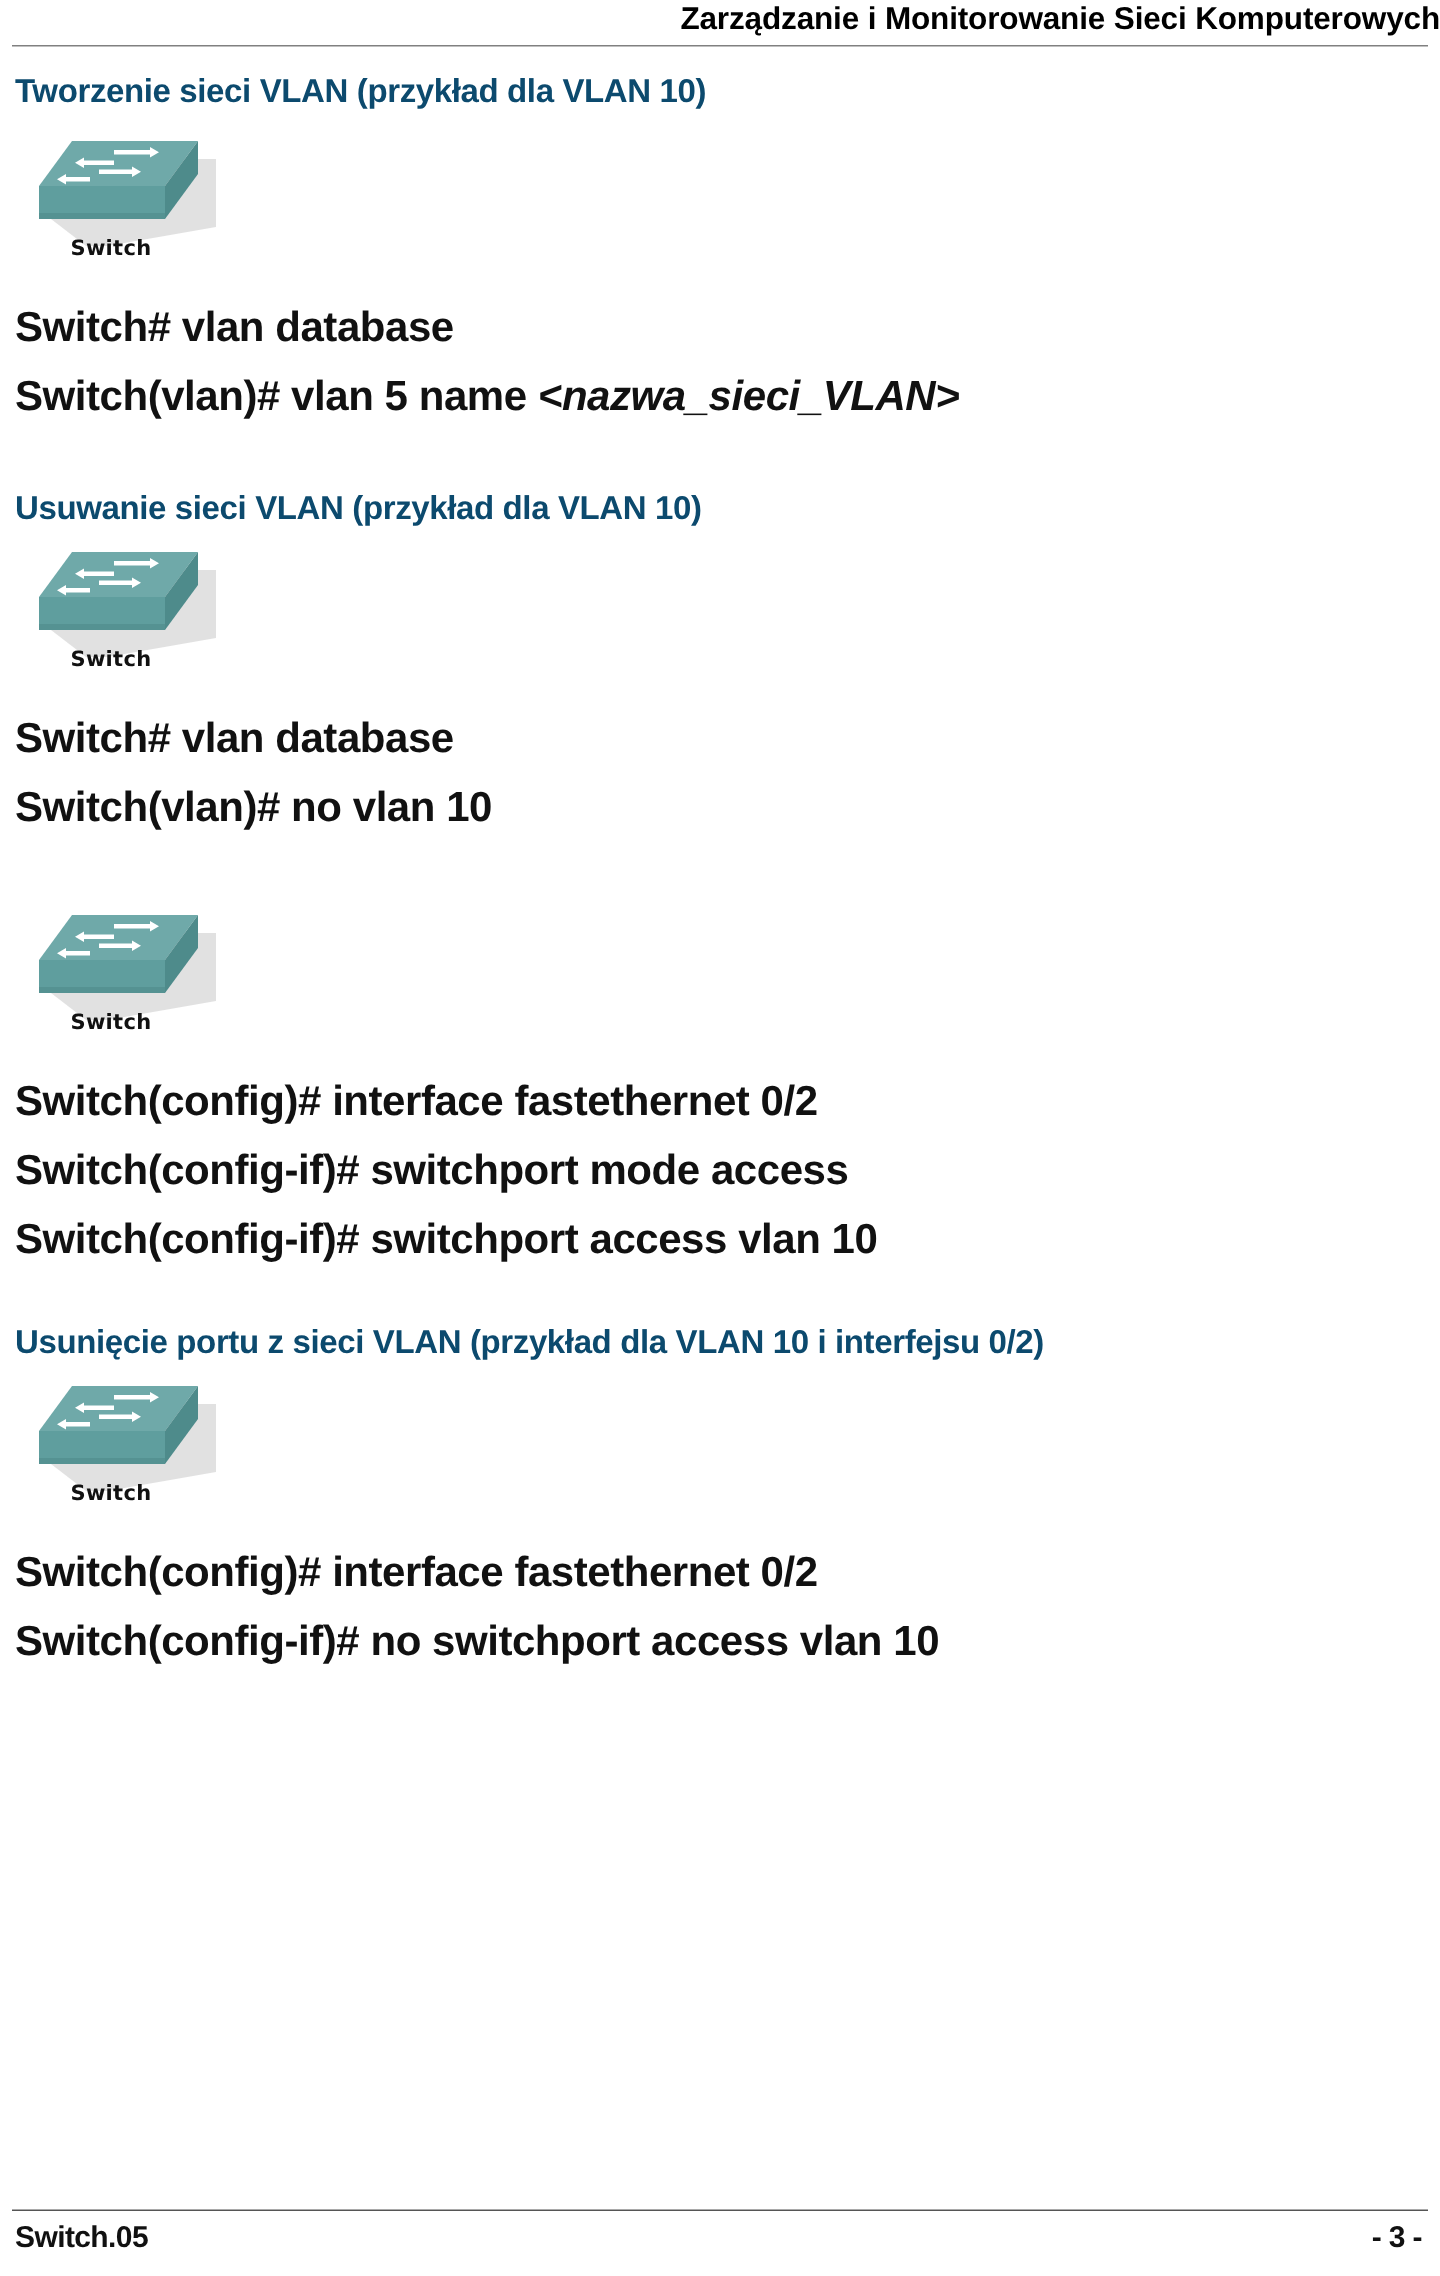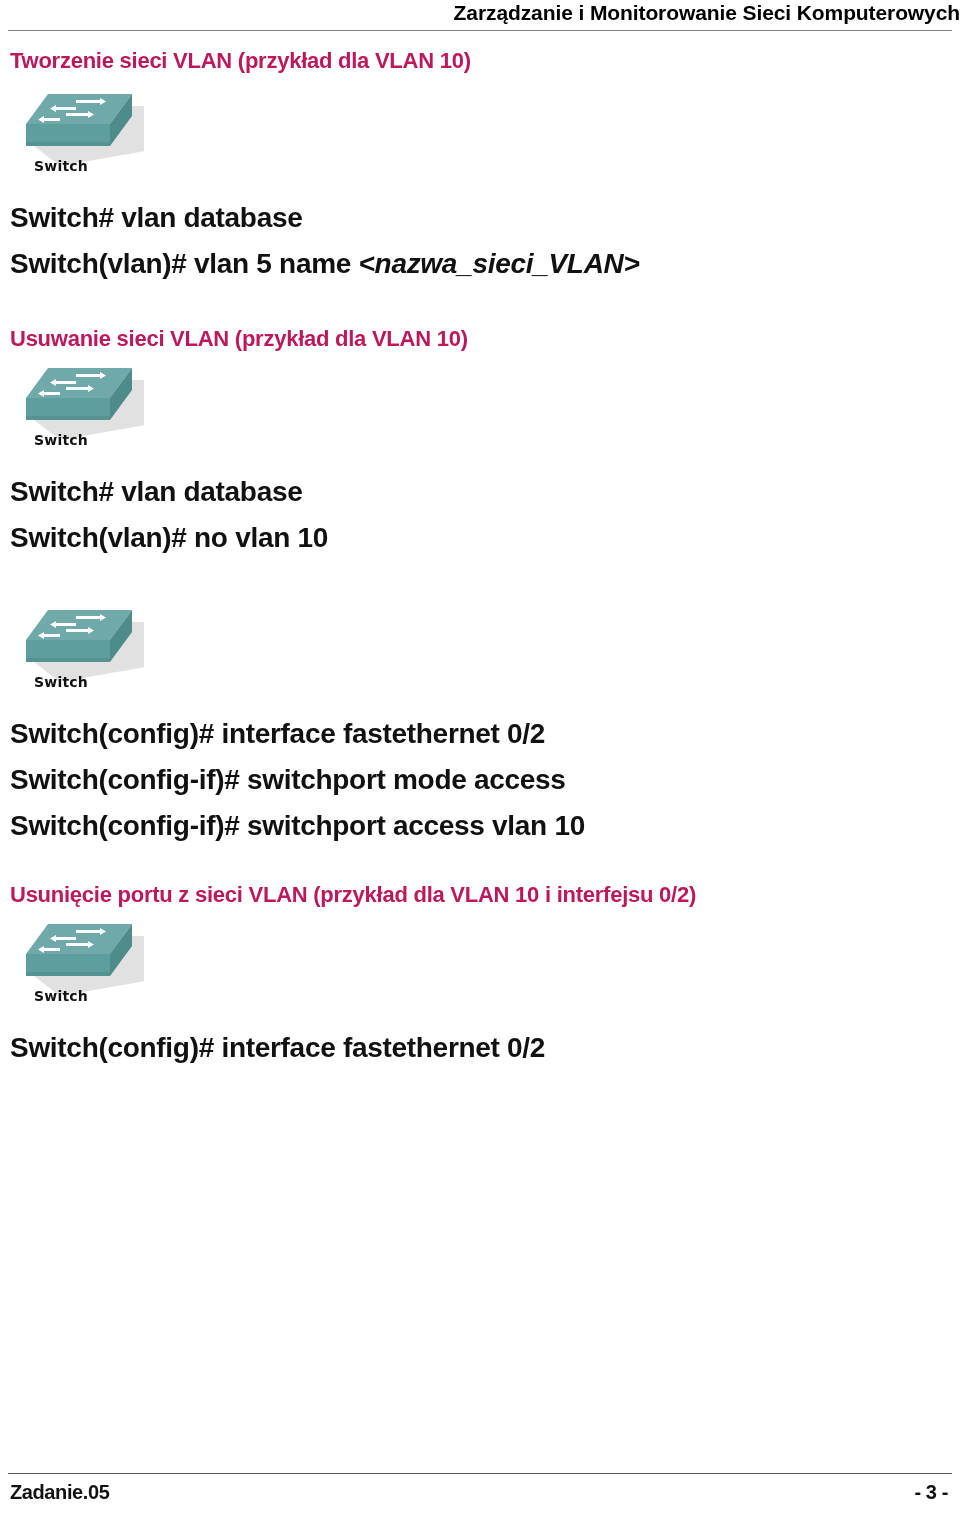--- a/index.html
+++ b/index.html
@@ -53,21 +53,21 @@
 
   
   .content {
     position: absolute;
     top: 36px;
     left: 0;
     width: 960px;
   }
 
   .section-heading {
-    color: #be185d;
+    color: #0c4a6e;
     font-size: 22px;
     font-weight: bold;
     letter-spacing: -0.25px;
     white-space: nowrap;
     padding-left: 10px;
   }
 
   .cmd-line {
     color: #111111;
     font-size: 28px;
@@ -95,21 +95,21 @@
     width: 130px;
     height: 74px;
   }
   .switch-icon svg {
     display: block;
     width: 130px;
     height: 74px;
   }
   .switch-caption {
     position: absolute;
-    left: 1px;
+    left: 14px;
     top: 68px;
     width: 120px;
     text-align: center;
     font-family: "DejaVu Sans", "Liberation Sans", sans-serif;
     font-size: 14px;
     font-weight: bold;
     color: #111111;
     letter-spacing: 0.2px;
   }
 
@@ -281,22 +281,23 @@
             <polygon points="46,28 30,28 30,26 24,29.5 30,33 30,31 46,31"></polygon>
           </g>
         </svg>
       </div>
       <div class="switch-caption">Switch</div>
     </div>
 
     <div class="sp-12"></div>
     <div class="cmd-line">Switch(config)# interface fastethernet 0/2</div>
     <div class="line-gap"></div>
+    <div class="cmd-line">Switch(config-if)# no switchport access vlan 10</div>
 
   </div>
 
   <div class="page-footer">
     <div class="footer-rule"></div>
-    <div class="footer-left">Zadanie.05</div>
+    <div class="footer-left">Switch.05</div>
     <div class="footer-right">- 3 -</div>
   </div>
 
 </div>
 
 </body></html>

